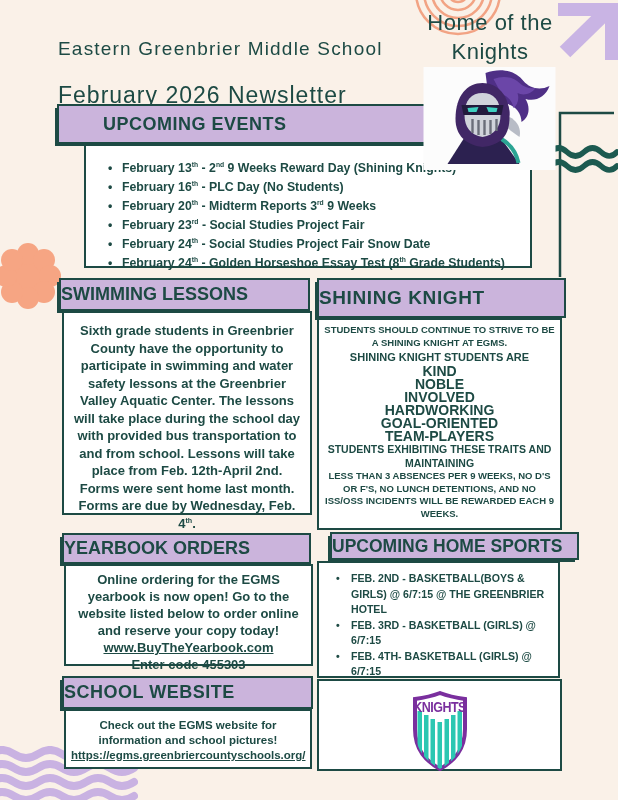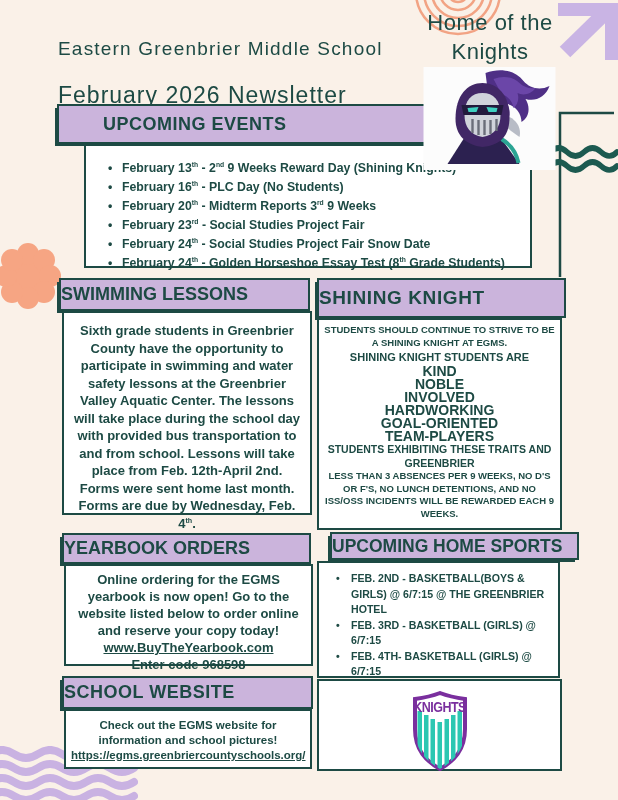--- a/index.html
+++ b/index.html
@@ -189,32 +189,32 @@
     <p class="sk-intro">STUDENTS SHOULD CONTINUE TO STRIVE TO BE A SHINING KNIGHT AT EGMS.</p>
     <p class="sk-subtitle">SHINING KNIGHT  STUDENTS ARE</p>
     <div>
         <div class="trait">KIND</div>
         <div class="trait">NOBLE</div>
         <div class="trait">INVOLVED</div>
         <div class="trait">HARDWORKING</div>
         <div class="trait">GOAL-ORIENTED</div>
         <div class="trait">TEAM-PLAYERS</div>
       </div>
-    <p class="sk-exhibit">STUDENTS EXHIBITING THESE TRAITS AND GREENBRIER</p>
+    <p class="sk-exhibit">STUDENTS EXHIBITING THESE TRAITS AND MAINTAINING</p>
     <p class="sk-rules">LESS THAN 3 ABSENCES PER 9 WEEKS, NO D'S OR F'S, NO LUNCH DETENTIONS, AND NO ISS/OSS INCIDENTS WILL BE REWARDED EACH 9 WEEKS.</p>
     <p class="sk-reward">THE 2<sup>ND</sup> 9 WEEKS REWARD WILL BE A GLOW PARTY ON FEB. 13TH!</p>
   </div>
 
   <div class="hdr hdr-yb">
     <span>YEARBOOK ORDERS</span>
   </div>
   <div class="panel panel-yb yb">
     <p>Online ordering for the EGMS yearbook is now open! Go to the website listed below to order online and reserve your copy today!</p>
     <p><a class="link" href="#">www.BuyTheYearbook.com</a></p>
-    <p>Enter code 968598</p>
+    <p>Enter code 455303</p>
   </div>
 
   <div class="hdr hdr-sports">
     <span>UPCOMING HOME SPORTS</span>
   </div>
   <div class="panel panel-sports">
     <ul class="sports-list">
         <li class="sport-item">FEB. 2ND -  BASKETBALL(BOYS &amp; GIRLS) @ 6/7:15 @ THE GREENBRIER HOTEL</li>
         <li class="sport-item">FEB. 3RD -  BASKETBALL (GIRLS) @ 6/7:15</li>
         <li class="sport-item">FEB. 4TH-  BASKETBALL (GIRLS)  @ 6/7:15</li>

